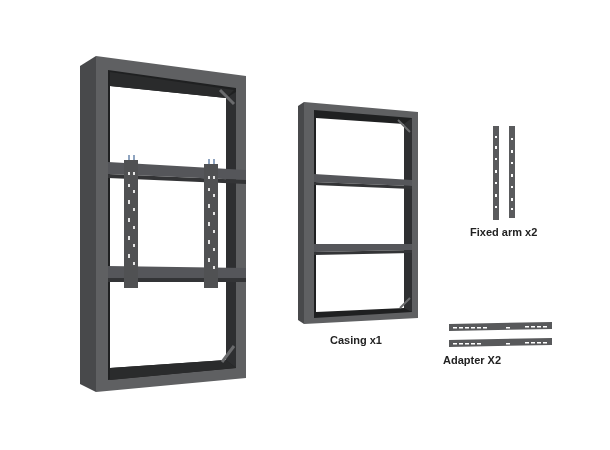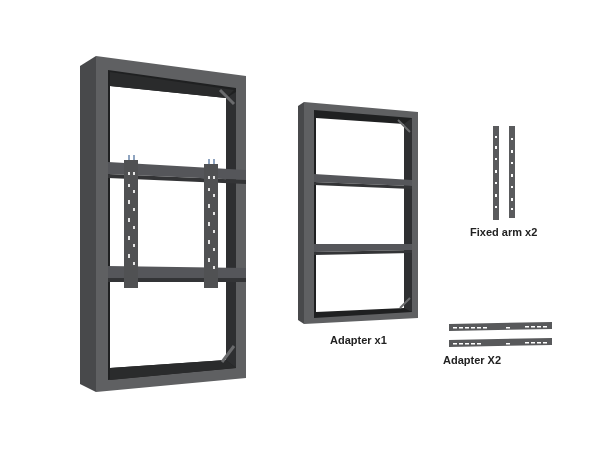--- a/index.html
+++ b/index.html
@@ -131,15 +131,15 @@
       <rect x="506" y="343" width="4" height="1.5"></rect>
       <rect x="525" y="342" width="4" height="1.5"></rect>
           <rect x="531" y="342" width="4" height="1.5"></rect>
       <rect x="537" y="342" width="4" height="1.5"></rect>
           <rect x="543" y="342" width="4" height="1.5"></rect>
     </g>
   </g>
 </svg>
 </div>
 
-<div class="label" style="left:330px;top:334px;">Adapter x1</div>
+<div class="label" style="left:330px;top:334px;">Casing x1</div>
 <div class="label" style="left:470px;top:226px;">Fixed arm x2</div>
 <div class="label" style="left:443px;top:354px;">Adapter X2</div>
 
 </body></html>

